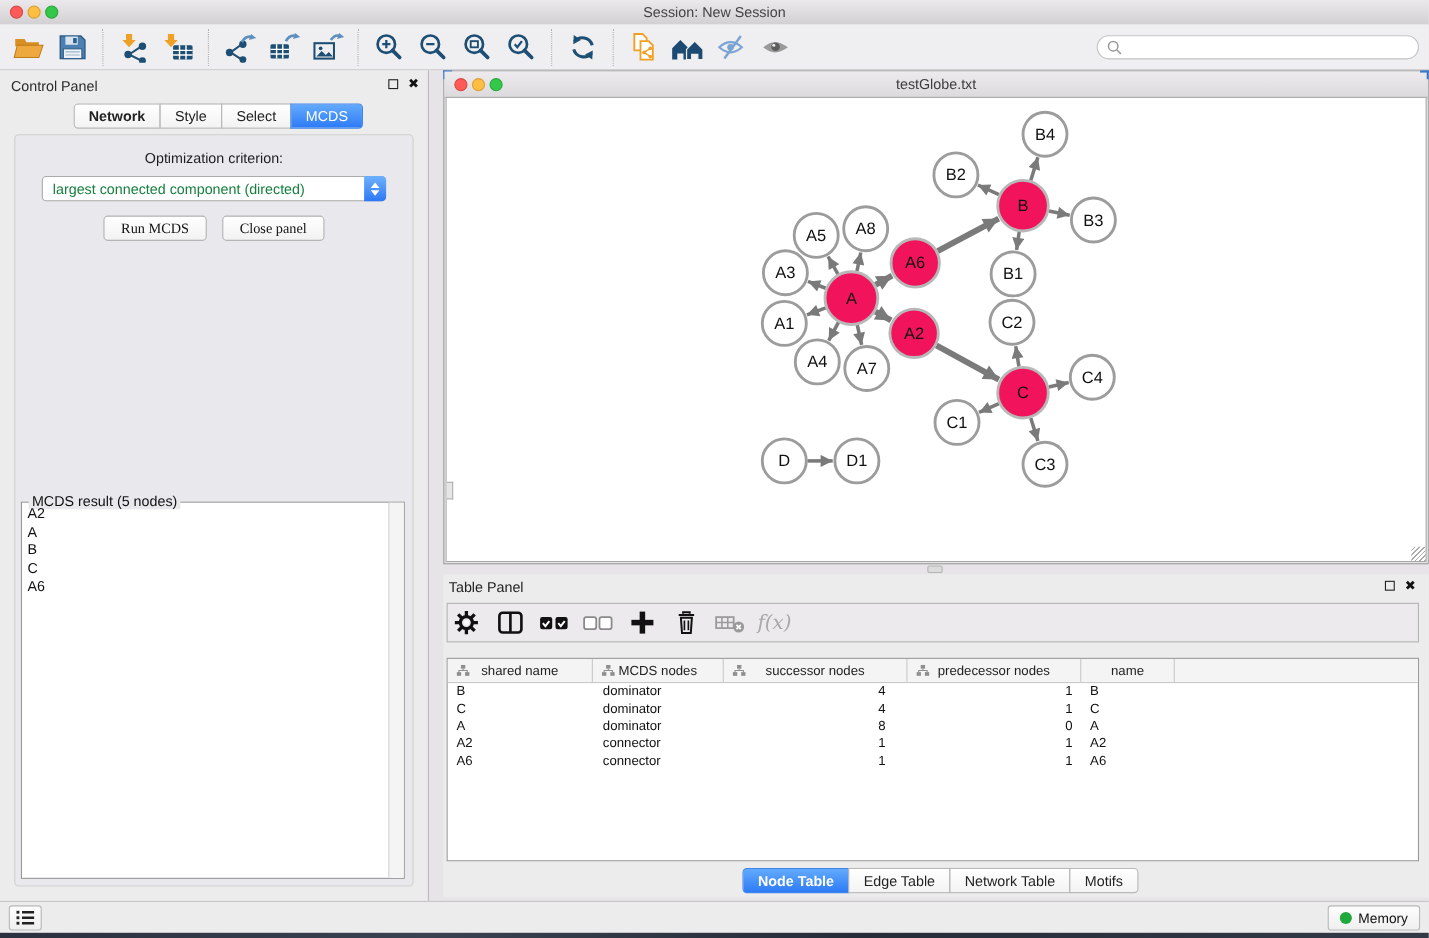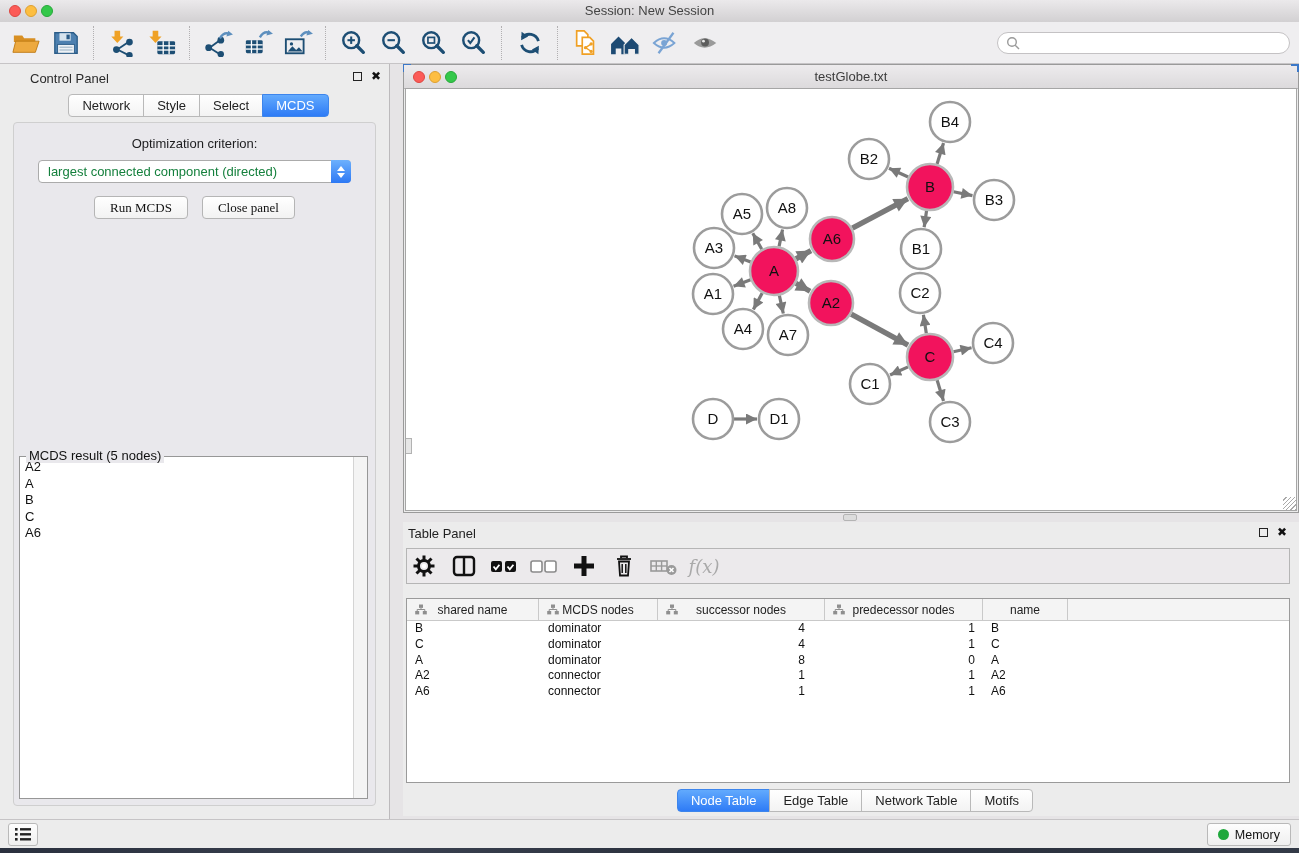--- a/index.html
+++ b/index.html
@@ -26,30 +26,30 @@
     border-radius:12px;display:flex;align-items:center;padding:0 8px;box-sizing:border-box;}
   .search input{border:none;outline:none;background:transparent;flex:1;font-size:13px;margin-left:5px;
     font-family:inherit;}
 
   
   .main{position:absolute;left:0;top:64px;right:0;bottom:33px;background:#e6e4e6;}
 
   
   .control-panel{position:absolute;left:0;top:0;width:390px;bottom:0;background:#ececec;
     border-right:1px solid #bcbabc;box-sizing:border-box;}
-  .panel-head{position:relative;height:26px;margin-left:20px;}
+  .panel-head{position:relative;height:26px;}
   .panel-head .ph-title{position:absolute;left:10px;top:7px;font-size:13px;color:#2b2b2b;}
   .ph-icons{position:absolute;right:8px;top:7px;display:flex;align-items:center;gap:9px;}
   .float-icon{width:9px;height:9px;border:1.5px solid #222;display:inline-block;box-sizing:border-box;cursor:pointer;}
   .close-icon{font-size:12px;font-weight:bold;color:#111;line-height:10px;cursor:pointer;}
 
   .seg-tabs{display:flex;justify-content:center;margin-top:4px;}
   .seg{background:linear-gradient(#ffffff,#f3f3f3);border:1px solid #b9b9b9;padding:3px 13px;font-size:13px;
     color:#222;margin-left:-1px;cursor:pointer;}
-  .seg:first-child{border-radius:4px 0 0 4px;margin-left:8px;}
+  .seg:first-child{border-radius:4px 0 0 4px;margin-left:8px;font-weight:bold;}
   .seg:last-child{border-radius:0 4px 4px 0;}
   .seg.active{background:linear-gradient(#62aafd,#2e7bf6);border-color:#3d85ec;color:#fff;}
 
   .cp-content{position:absolute;left:13px;right:13px;top:58px;bottom:14px;background:#e9e8ec;
     border:1px solid #cfcfcf;border-radius:4px;}
   .opt-label{text-align:center;margin-top:13px;font-size:13px;color:#1d1d1f;}
   .dropdown{position:relative;margin:9px auto 0 auto;width:313px;height:23px;background:#fff;
     border:1px solid #ababab;border-radius:4px;box-sizing:border-box;cursor:pointer;}
   .dd-text{position:absolute;left:9px;top:3px;font-size:13px;color:#15803d;white-space:nowrap;}
   .dd-stepper{position:absolute;right:-1px;top:-1px;width:20px;height:23px;border-radius:0 4px 4px 0;

